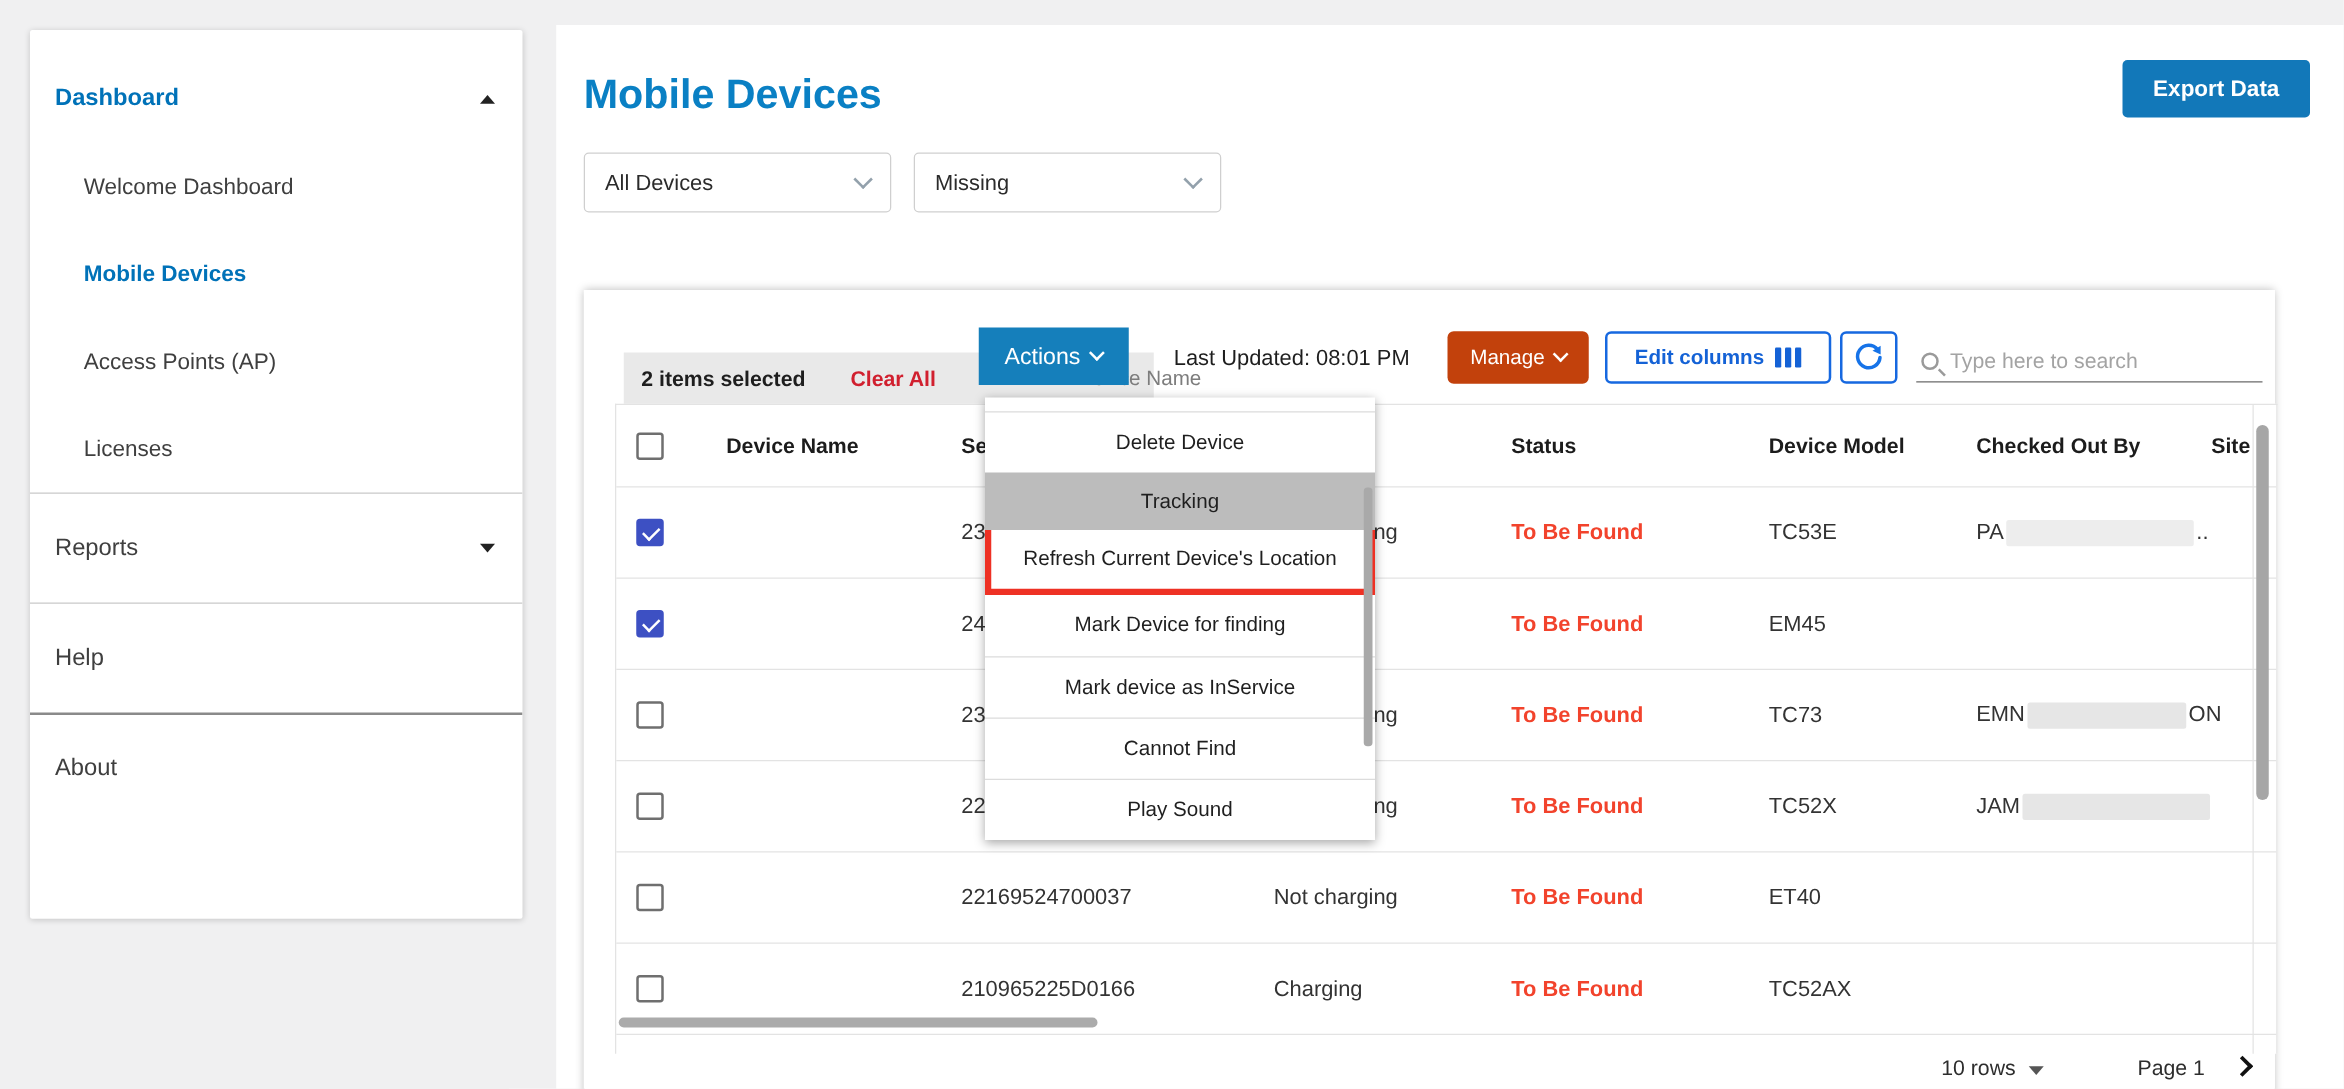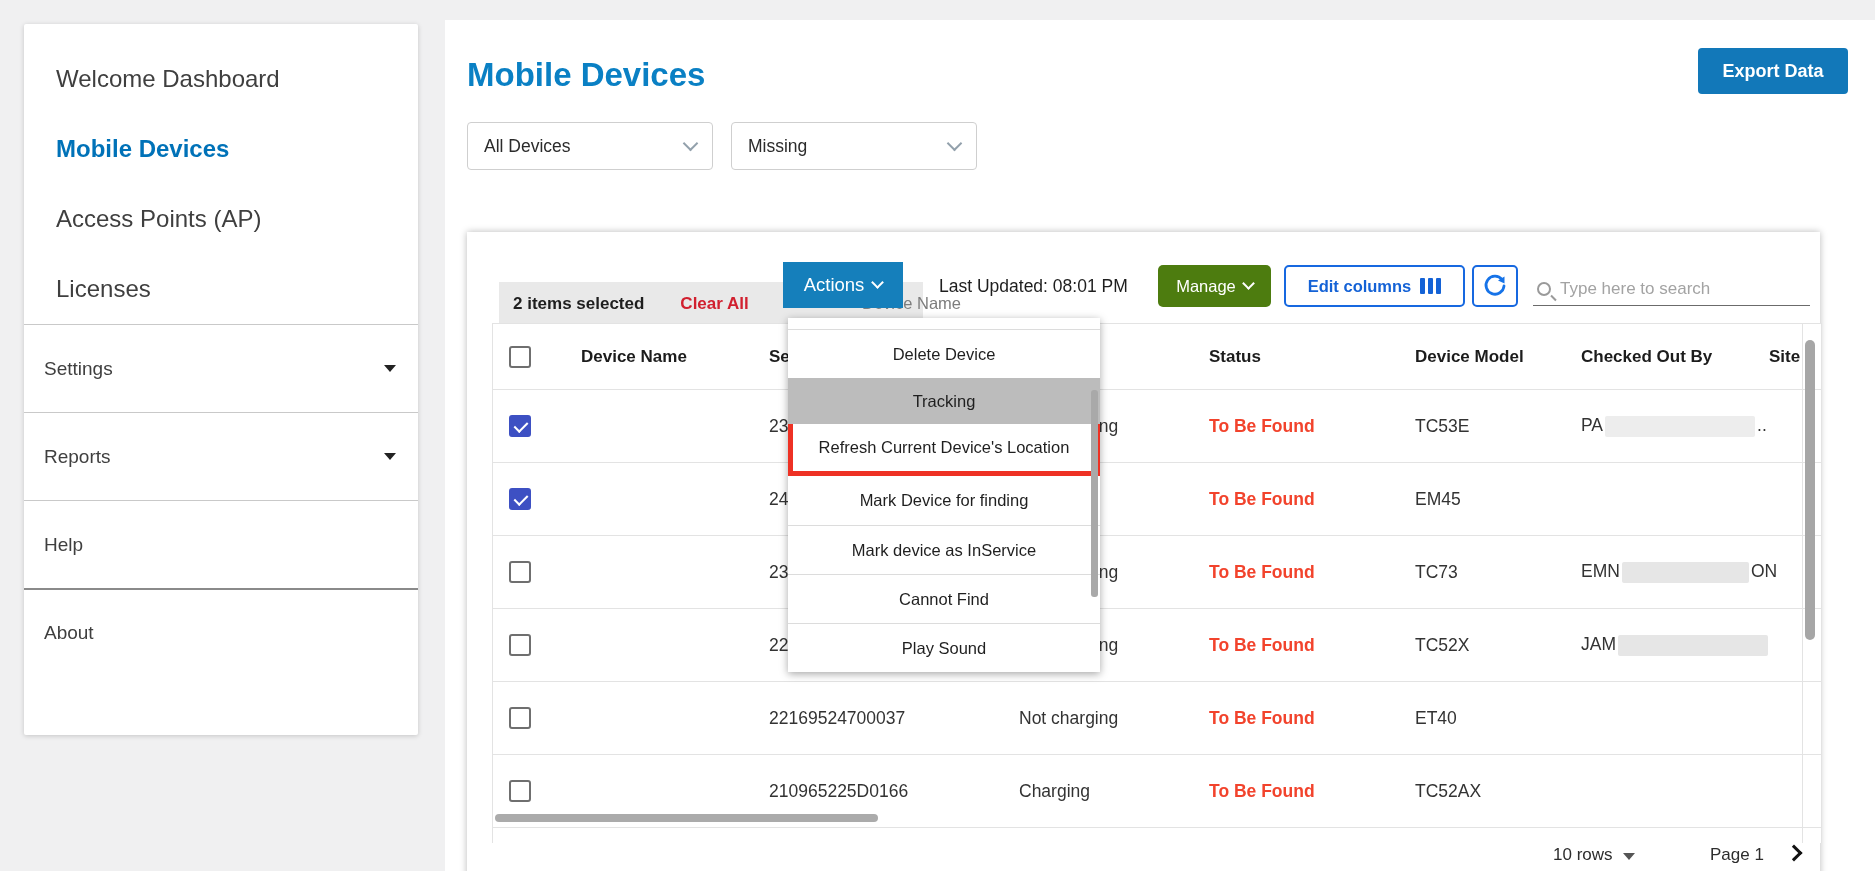--- a/index.html
+++ b/index.html
@@ -5,21 +5,21 @@
   * { box-sizing: border-box; margin: 0; padding: 0; }
   html,body { width:1875px; height:871px; overflow:hidden; }
   body { background:#f0f0f1; font-family:"Liberation Sans", sans-serif; position:relative; }
 
   
   .sidebar { position:absolute; left:24px; top:24px; width:394px; height:711px;
              background:#fff; border-radius:2px; box-shadow:0 1px 5px rgba(0,0,0,.18);
              padding-top:20px; overflow:hidden; }
   .side-item { height:70px; display:flex; align-items:center; padding:0 22px 0 20px;
                font-size:19px; color:#3f3f3f; cursor:pointer; }
-  .side-item.sub { padding-left:32px; font-size:24px; }
+  .side-item.sub { padding-left:43px; font-size:18px; }
   .side-item.blue { color:#0072b8; font-weight:bold; }
   .side-item.section2 { height:88px; border-top:1px solid #c9c9c9; }
   .side-item.thickline { border-top:2px solid #8a8a8a; }
   .caret-up { width:0; height:0; border-left:6px solid transparent; border-right:6px solid transparent;
               border-bottom:7px solid #222; margin-left:auto; }
   .caret-dn { width:0; height:0; border-left:6px solid transparent; border-right:6px solid transparent;
               border-top:7px solid #222; margin-left:auto; }
 
   
   .main { position:absolute; left:445px; top:20px; width:1430px; height:851px; background:#fff; }
@@ -40,21 +40,21 @@
   .selbar { position:absolute; left:32px; top:34px; width:424px; height:43px; background:#e9e9e9;
             display:flex; align-items:center;margin-top:16px; }
   .sel-count { font-size:17px; font-weight:bold; color:#1e1e1e; margin-left:14px; }
   .clear-all { font-size:17px; font-weight:bold; color:#d1202f; margin-left:36px; cursor:pointer; }
   .btn-actions { position:absolute; left:316px; top:30px; width:120px; height:46px; background:#157fbb;
                  color:#fff; font-size:18.5px; border:none; display:flex; align-items:center;
                  justify-content:center; gap:9px; z-index:5; cursor:pointer; }
   .wchev { width:9px; height:9px; border-right:2px solid #fff; border-bottom:2px solid #fff;
            transform:rotate(45deg); margin-top:-5px; }
   .last-updated { position:absolute; left:472px; top:44px; font-size:17.5px; color:#1e1e1e; }
-  .btn-manage { position:absolute; left:691px; top:33px; width:113px; height:42px; background:#4d7c0f;
+  .btn-manage { position:absolute; left:691px; top:33px; width:113px; height:42px; background:#c2410c;
                 color:#fff; font-size:16.5px; border:none; border-radius:5px; display:flex;
                 align-items:center; justify-content:center; gap:8px; cursor:pointer; }
   .btn-editcols { position:absolute; left:817px; top:33px; width:181px; height:42px; background:#fff;
                   border:2px solid #1668e0; border-radius:5px; color:#1462d6; font-size:16.5px;
                   font-weight:bold; display:flex; align-items:center; justify-content:center; gap:9px; cursor:pointer; }
   .colbars { display:flex; gap:3px; }
   .colbars i { display:block; width:5px; height:16px; background:#1462d6; border-radius:1px; }
   .btn-refresh { position:absolute; left:1005px; top:33px; width:46px; height:42px; background:#fff;
                  border:2px solid #1668e0; border-radius:5px; display:flex; align-items:center;
                  justify-content:center; cursor:pointer; }
@@ -117,35 +117,35 @@
   .mi.after-group { border-top:none; }
   .menu-scroll { position:absolute; right:2px; top:72px; width:7px; height:207px; background:#a9a9a9;
                  border-radius:3px; }
 
   .refresh-svg { width:24px; height:24px; }
 </style>
 </head>
 <body>
 
 <nav class="sidebar">
+  <div class="side-item blue">
+    <span>Dashboard</span>
+    <span class="caret-up"></span>
+  </div>
   <div class="side-item sub">
     <span>Welcome Dashboard</span>
   </div>
   <div class="side-item sub blue">
     <span>Mobile Devices</span>
   </div>
   <div class="side-item sub">
     <span>Access Points (AP)</span>
   </div>
   <div class="side-item sub">
     <span>Licenses</span>
-  </div>
-  <div class="side-item section2">
-    <span>Settings</span>
-    <span class="caret-dn"></span>
   </div>
   <div class="side-item section2">
     <span>Reports</span>
     <span class="caret-dn"></span>
   </div>
   <div class="side-item section2">
     <span>Help</span>
   </div>
   <div class="side-item section2 thickline">
     <span>About</span>

